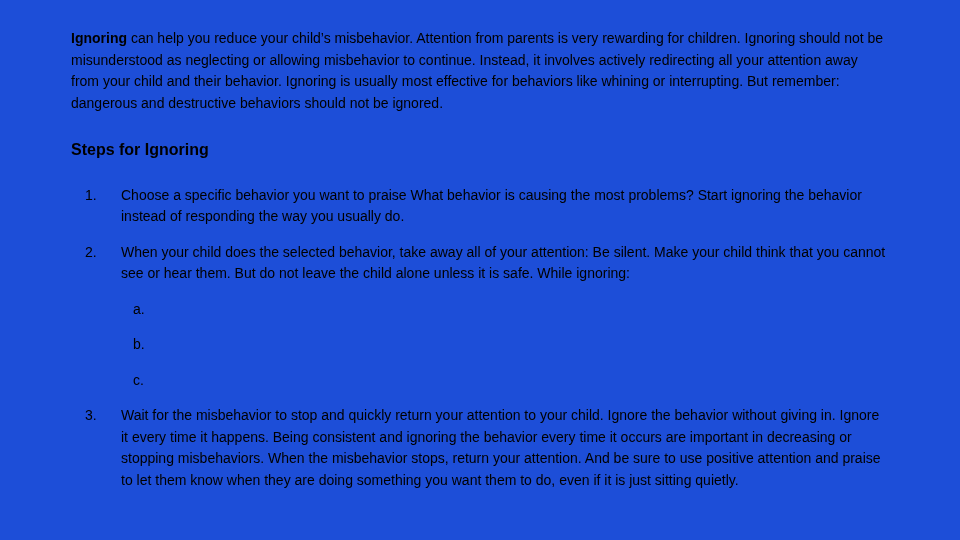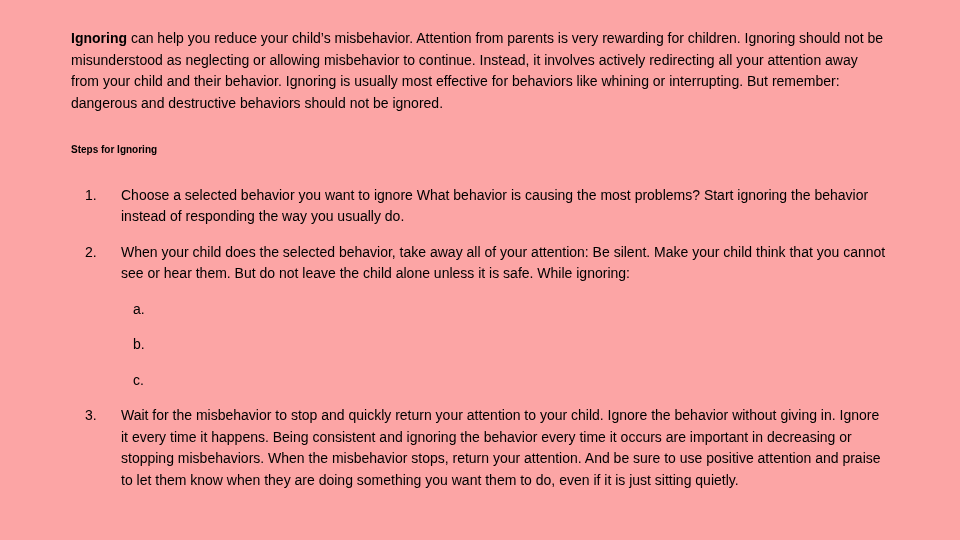--- a/index.html
+++ b/index.html
@@ -4,40 +4,40 @@
 <style>
   html, body {
     margin: 0;
     padding: 0;
     background: #ffffff;
   }
   .page {
     position: relative;
     width: 960px;
     height: 540px;
-    background: #fca5a5;
+    background: #1d4ed8;
     overflow: hidden;
     font-family: "Liberation Sans", sans-serif;
     font-size: 14px;
     line-height: 21.5px;
     color: #000000;
   }
   .content {
     box-sizing: border-box;
     padding: 28px 71px 0 71px;
     width: 960px;
   }
   .intro {
     margin: 0;
   }
   .intro .bold-lead {
     font-weight: bold;
   }
   .section-heading {
-    font-size: 10px;
+    font-size: 16px;
     font-weight: bold;
     margin: 25px 0 24px 0;
     line-height: 21.5px;
   }
   .list-item {
     display: flex;
     padding-left: 14px;
     margin-top: 14px;
   }
   .list-item:first-of-type {
@@ -65,21 +65,21 @@
 
 <div class="page">
   <div class="content">
 
     <p class="intro"><span class="bold-lead">Ignoring</span><span> can help you reduce your child’s misbehavior. Attention from parents is very rewarding for children. Ignoring should not be misunderstood as neglecting or allowing misbehavior to continue. Instead, it involves actively redirecting all your attention away from your child and their behavior. Ignoring is usually most effective for behaviors like whining or interrupting. But remember: dangerous and destructive behaviors should not be ignored.</span></p>
 
     <div class="section-heading">Steps for Ignoring</div>
 
     <div class="list-item">
       <span class="marker">1.</span>
-      <div class="item-text">Choose a selected behavior you want to ignore What behavior is causing the most problems? Start ignoring the behavior instead of responding the way you usually do.</div>
+      <div class="item-text">Choose a specific behavior you want to praise What behavior is causing the most problems? Start ignoring the behavior instead of responding the way you usually do.</div>
     </div>
 
     <div class="list-item">
       <span class="marker">2.</span>
       <div class="item-text">When your child does the selected behavior, take away all of your attention: Be silent. Make your child think that you cannot see or hear them. But do not leave the child alone unless it is safe. While ignoring:</div>
     </div>
 
     <div class="sub-item">
       <span class="marker">a.</span>
     </div>

